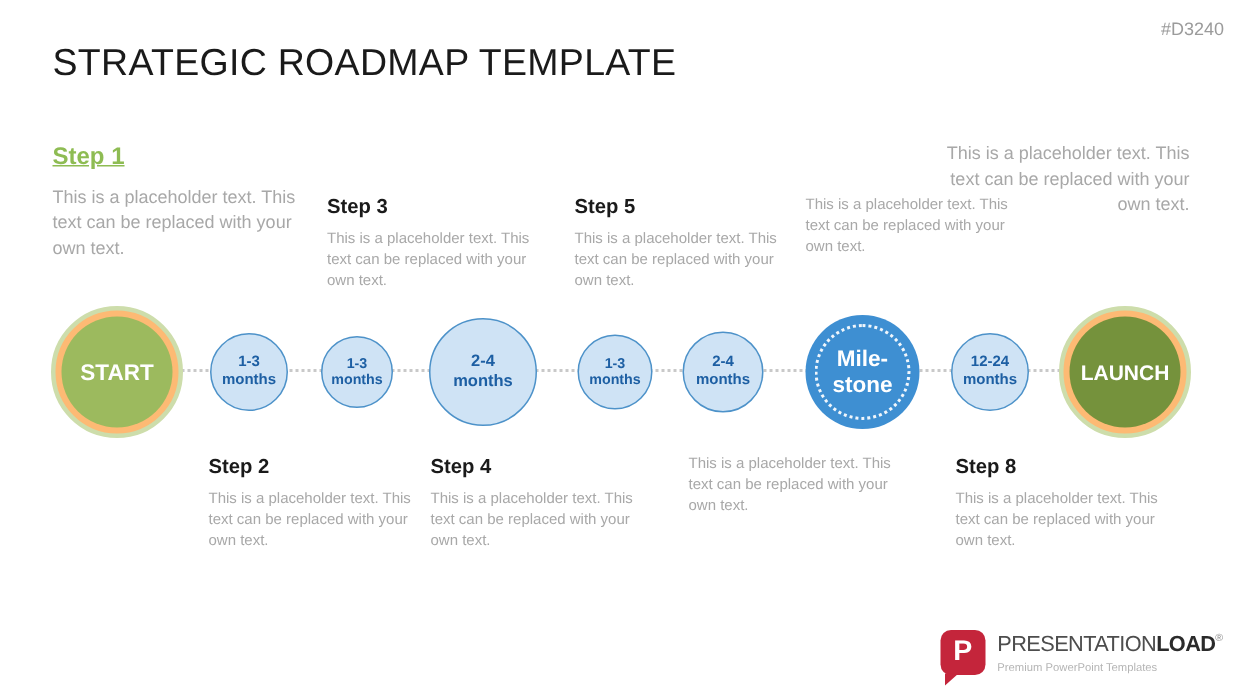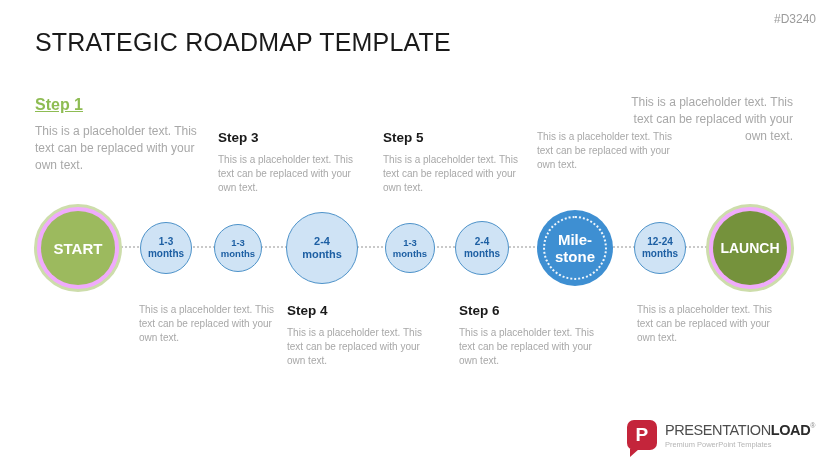--- a/index.html
+++ b/index.html
@@ -27,21 +27,21 @@
   .b2 { left:139px; top:303px; } .b4 { left:287px; top:303px; }
   .b6 { left:459px; top:303px; } .b8 { left:637px; top:303px; }
 
   
   .connector { left:78px; top:246px; width:672px; border-top:2px dotted #c9c9c9; z-index:0; }
   .node { position:absolute; border-radius:50%; display:flex; flex-direction:column;
     align-items:center; justify-content:center; text-align:center; z-index:2; }
   .interval { background:#cfe3f5; border:1.5px solid #4d92c9; color:#1d5fa3; font-weight:bold;
     font-size:10px; line-height:1.2; }
   .iv-line { display:block; }
-  .ring { background:#f0abfc; border:3px solid #cdddab; z-index:2;text-align:right; }
+  .ring { background:#fdba74; border:3px solid #cdddab; z-index:2;text-align:right; }
   .ring .core { border-radius:50%; width:74px; height:74px; display:flex; align-items:center;
     justify-content:center; color:#ffffff; font-weight:bold; }
   .start-outer  { left:34px;  top:204px; width:88px; height:88px; }
   .launch-outer { left:706px; top:204px; width:88px; height:88px; }
   .start-core  { background:#9cba5e; font-size:15px; }
   .launch-core { background:#75923c; font-size:14px; }
   .n1 { left:140px; top:222px; width:52px; height:52px; }
   .n2 { left:214px; top:224px; width:48px; height:48px; font-size:9.5px; }
   .n3 { left:286px; top:212px; width:72px; height:72px; font-size:11px; }
   .n4 { left:385px; top:223px; width:50px; height:50px; font-size:9.5px; }
@@ -133,31 +133,32 @@
   <span class="iv-line">months</span>
 </div>
 
 <div class="node ring launch-outer">
   <div class="core launch-core">
     <span>LAUNCH</span>
   </div>
 </div>
 
 <div class="abs step b2">
+  <h3>Step 2</h3>
   <p class="smallbody">This is a placeholder text. This text can be replaced with your own text.</p>
 </div>
 <div class="abs step b4">
   <h3>Step 4</h3>
   <p class="smallbody">This is a placeholder text. This text can be replaced with your own text.</p>
 </div>
 <div class="abs step b6">
-  <h3>Step 6</h3>
   <p class="smallbody">This is a placeholder text. This text can be replaced with your own text.</p>
 </div>
 <div class="abs step b8">
+  <h3>Step 8</h3>
   <p class="smallbody">This is a placeholder text. This text can be replaced with your own text.</p>
 </div>
 
 <div class="abs logo">
   <div class="logo-icon">
     <span>P</span>
   </div>
   <div class="logo-text">
     <div class="brand"><span>PRESENTATION</span><span class="bold">LOAD</span><span class="reg">®</span></div>
     <div class="tagline">Premium PowerPoint Templates</div>

